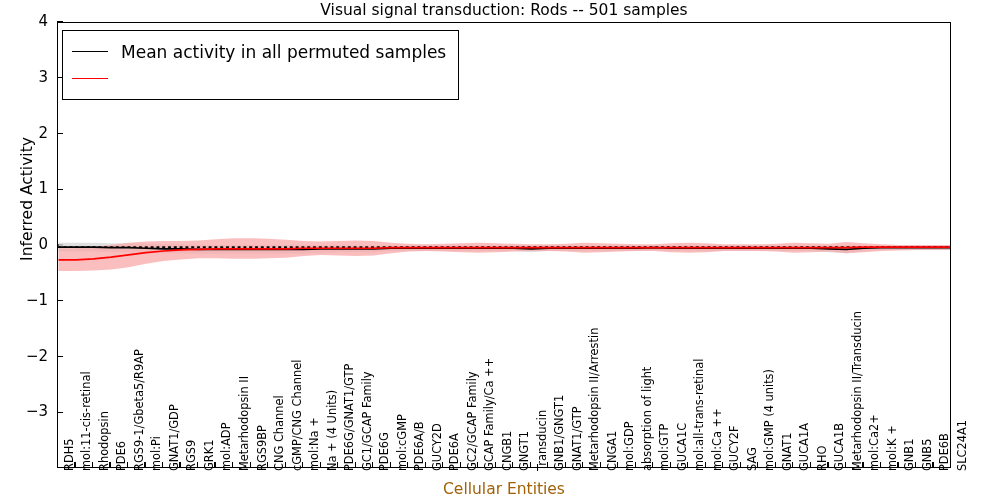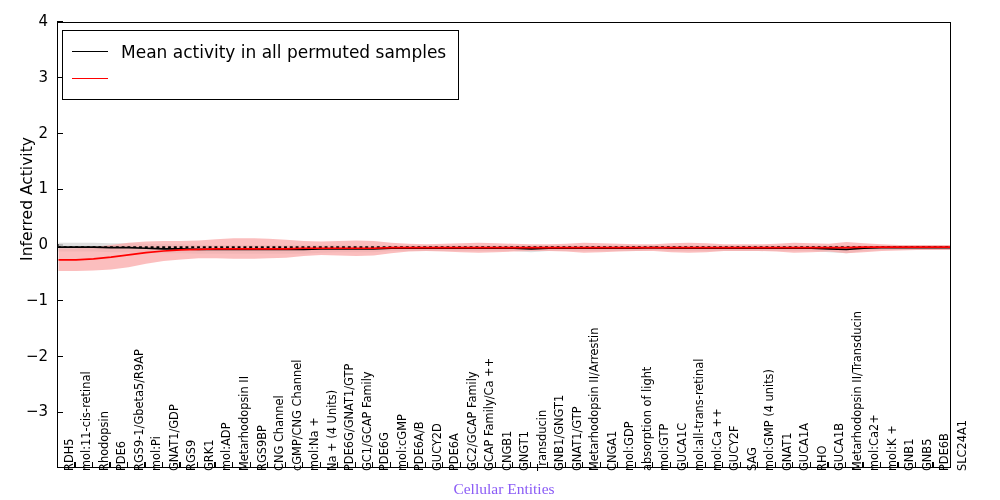--- a/index.html
+++ b/index.html
@@ -72,23 +72,22 @@
     white-space:nowrap;
     transform-origin:left top;
     transform:rotate(-90deg);
     text-align:left;
   }
   #xlabel{
     position:absolute;
     left:57px; top:480px; width:894px;
     text-align:center;
     font-size:15.5px;
-    color:#8b5cf6;
-    white-space:nowrap;
-    font-family:Liberation Serif, serif;
+    color:#a16207;
+    white-space:nowrap;
   }
 
   
   #legend{
     position:absolute;
     left:62px; top:30px;
     border:1.4px solid #000;
     background:#fff;
     padding:7px 12px 7px 9px;
     box-sizing:border-box;
@@ -110,20 +109,21 @@
     font-size:17px;
     color:#000;
     white-space:nowrap;
   }
 </style>
 </head>
 <body>
 
 <div id="figure">
 
+  <div id="chart-title">Visual signal transduction: Rods -- 501 samples</div>
 
   <div id="ylabel">Inferred Activity</div>
 
   <div id="xlabel">Cellular Entities</div>
 
   <div id="y-axis-ticks">
       <div class="ytick-mark" style="left: 57px; top: 411.55px;"></div>
       <div class="ytick-label" style="left: 0px; width: 48px; top: 402.25px;">−3</div>
       <div class="ytick-mark" style="left: 57px; top: 355.8px;"></div>
       <div class="ytick-label" style="left: 0px; width: 48px; top: 346.5px;">−2</div>

